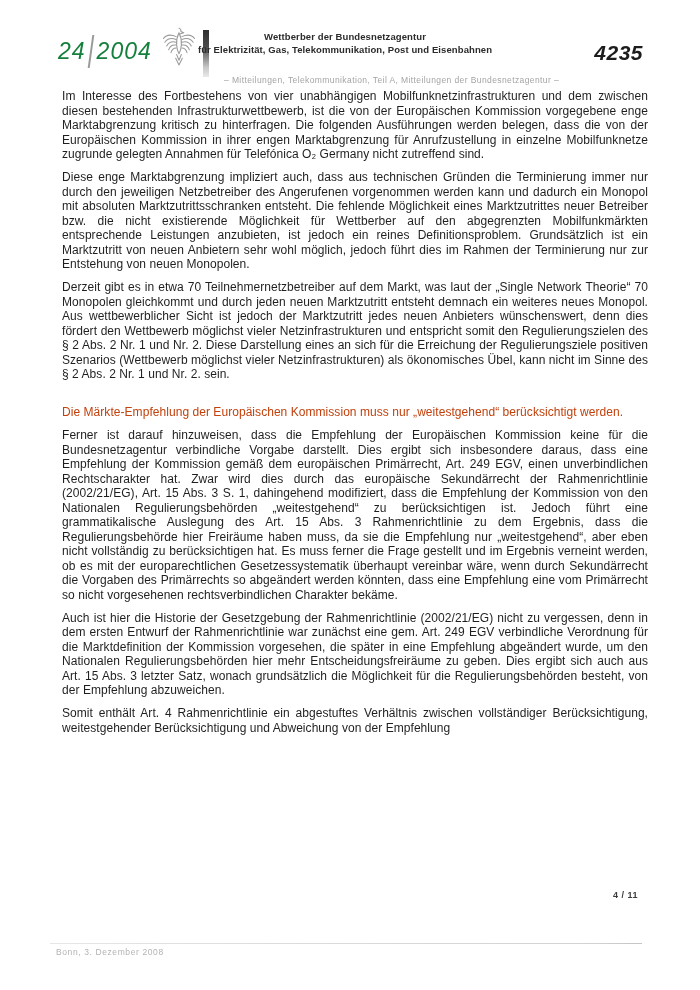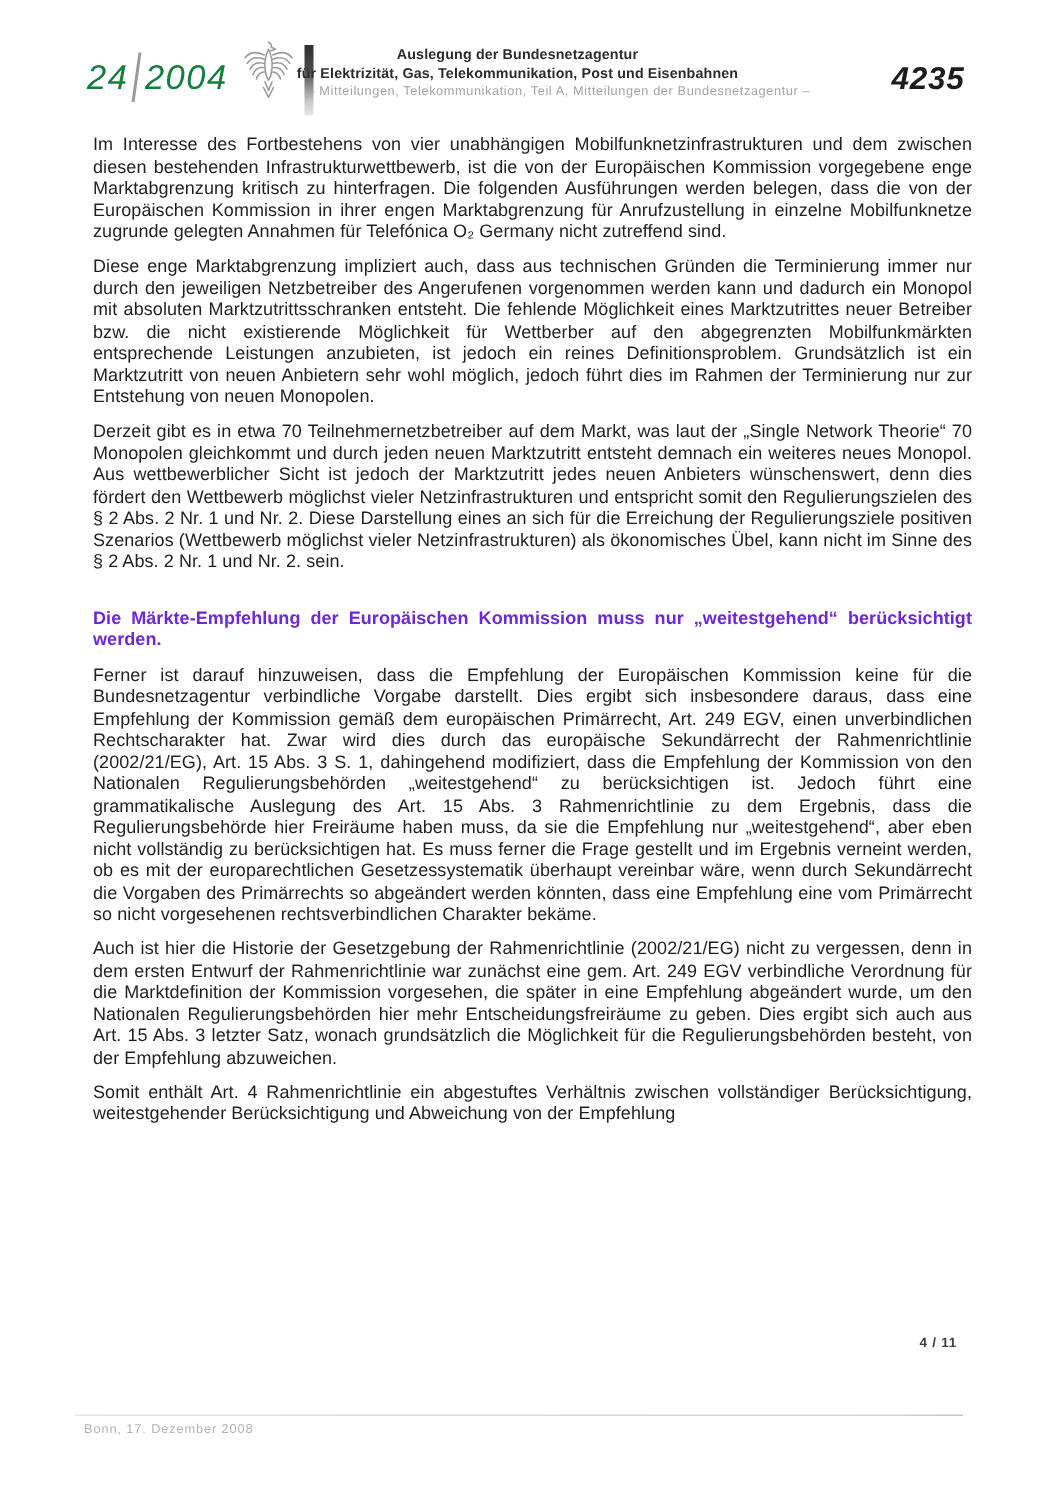--- a/index.html
+++ b/index.html
@@ -28,40 +28,40 @@
     position:absolute;left:203px;top:30px;width:6px;height:47px;
     background:linear-gradient(to bottom,#2f2f2f 0%,#4a4a4a 35%,#8f8f8f 60%,#c9c9c9 80%,#e9e9e9 100%);
   }
   .masthead{
     position:absolute;left:195px;top:31px;width:300px;
     text-align:center;color:#2b2b2b;
   }
   .masthead .t1{font-size:9.5px;font-weight:bold;letter-spacing:0.1px;}
   .masthead .t2{font-size:9.5px;font-weight:bold;margin-top:2px;letter-spacing:0.1px;}
   .masthead .sub{
-    font-size:8.5px;color:#a4a4a4;margin-top:0;
+    font-size:8.5px;color:#a4a4a4;margin-top:20px;
     letter-spacing:0.4px;white-space:nowrap;
-    position:relative;left:10px;
+    position:relative;left:29px;
   }
   .gazette-num{
     position:absolute;right:57px;top:41px;
     font-size:21px;font-weight:bold;font-style:italic;
     color:#1c1c1c;letter-spacing:0.5px;text-align:right;
   }
   
   .doc-body{
     position:absolute;left:62px;top:89px;width:586px;
     font-size:12px;line-height:14.5px;
     text-align:justify;color:#1f1f1f;
     letter-spacing:0.05px;
   }
   .doc-body p{margin:0 0 8.5px 0;}
   .doc-body h2{
-    font-size:12px;line-height:14.5px;font-weight:bold;
-    margin:23px 0 9px 0;text-align:justify;color:#6d28d9;
+    font-size:12px;line-height:14.5px;font-weight:normal;
+    margin:23px 0 9px 0;text-align:justify;color:#c2410c;
   }
   
   .page-indicator{
     position:absolute;right:62px;top:890px;
     font-size:9px;color:#3c3c3c;letter-spacing:0.5px;font-weight:bold;
   }
   .footer-divider{
     position:absolute;left:50px;top:943px;width:592px;height:1px;
     background:linear-gradient(to right,#e6e6e6,#dcdcdc 40%,#d2d2d2 92%,#c4c4c4);
   }
@@ -98,34 +98,34 @@
           <path d="M21 23 Q25 23 26.5 28"></path>
         <path d="M15.5 30 L18 36 L20.5 30"></path>
           <path d="M14.5 34 L18 41 L21.5 34"></path>
       </g>
     </svg>
   </div>
 
   <div class="logo-bar"></div>
 
   <div class="masthead">
-    <div class="t1">Auslegung der Bundesnetzagentur</div>
+    <div class="t1">Wettberber der Bundesnetzagentur</div>
     <div class="t2">für Elektrizität, Gas, Telekommunikation, Post und Eisenbahnen</div>
     <div class="sub">– Mitteilungen, Telekommunikation, Teil A, Mitteilungen der Bundesnetzagentur –</div>
   </div>
 
   <div class="gazette-num">4235</div>
 
   <main class="doc-body">
     <p>Im Interesse des Fortbestehens von vier unabhängigen Mobilfunknetzinfrastrukturen und dem zwischen diesen bestehenden Infrastrukturwettbewerb, ist die von der Europäischen Kommission vorgegebene enge Marktabgrenzung kritisch zu hinterfragen. Die folgenden Ausführungen werden belegen, dass die von der Europäischen Kommission in ihrer engen Marktabgrenzung für Anrufzustellung in einzelne Mobilfunknetze zugrunde gelegten Annahmen für Telefónica O₂ Germany nicht zutreffend sind.</p>
     <p>Diese enge Marktabgrenzung impliziert auch, dass aus technischen Gründen die Terminierung immer nur durch den jeweiligen Netzbetreiber des Angerufenen vorgenommen werden kann und dadurch ein Monopol mit absoluten Marktzutrittsschranken entsteht. Die fehlende Möglichkeit eines Marktzutrittes neuer Betreiber bzw. die nicht existierende Möglichkeit für Wettberber auf den abgegrenzten Mobilfunkmärkten entsprechende Leistungen anzubieten, ist jedoch ein reines Definitionsproblem. Grundsätzlich ist ein Marktzutritt von neuen Anbietern sehr wohl möglich, jedoch führt dies im Rahmen der Terminierung nur zur Entstehung von neuen Monopolen.</p>
     <p>Derzeit gibt es in etwa 70 Teilnehmernetzbetreiber auf dem Markt, was laut der „Single Network Theorie“ 70 Monopolen gleichkommt und durch jeden neuen Marktzutritt entsteht demnach ein weiteres neues Monopol. Aus wettbewerblicher Sicht ist jedoch der Marktzutritt jedes neuen Anbieters wünschenswert, denn dies fördert den Wettbewerb möglichst vieler Netzinfrastrukturen und entspricht somit den Regulierungszielen des § 2 Abs. 2 Nr. 1 und Nr. 2. Diese Darstellung eines an sich für die Erreichung der Regulierungsziele positiven Szenarios (Wettbewerb möglichst vieler Netzinfrastrukturen) als ökonomisches Übel, kann nicht im Sinne des § 2 Abs. 2 Nr. 1 und Nr. 2. sein.</p>
     <h2>Die Märkte-Empfehlung der Europäischen Kommission muss nur „weitestgehend“ berücksichtigt werden.</h2>
     <p>Ferner ist darauf hinzuweisen, dass die Empfehlung der Europäischen Kommission keine für die Bundesnetzagentur verbindliche Vorgabe darstellt. Dies ergibt sich insbesondere daraus, dass eine Empfehlung der Kommission gemäß dem europäischen Primärrecht, Art. 249 EGV, einen unverbindlichen Rechtscharakter hat. Zwar wird dies durch das europäische Sekundärrecht der Rahmenrichtlinie (2002/21/EG), Art. 15 Abs. 3 S. 1, dahingehend modifiziert, dass die Empfehlung der Kommission von den Nationalen Regulierungsbehörden „weitestgehend“ zu berücksichtigen ist. Jedoch führt eine grammatikalische Auslegung des Art. 15 Abs. 3 Rahmenrichtlinie zu dem Ergebnis, dass die Regulierungsbehörde hier Freiräume haben muss, da sie die Empfehlung nur „weitestgehend“, aber eben nicht vollständig zu berücksichtigen hat. Es muss ferner die Frage gestellt und im Ergebnis verneint werden, ob es mit der europarechtlichen Gesetzessystematik überhaupt vereinbar wäre, wenn durch Sekundärrecht die Vorgaben des Primärrechts so abgeändert werden könnten, dass eine Empfehlung eine vom Primärrecht so nicht vorgesehenen rechtsverbindlichen Charakter bekäme.</p>
     <p>Auch ist hier die Historie der Gesetzgebung der Rahmenrichtlinie (2002/21/EG) nicht zu vergessen, denn in dem ersten Entwurf der Rahmenrichtlinie war zunächst eine gem. Art. 249 EGV verbindliche Verordnung für die Marktdefinition der Kommission vorgesehen, die später in eine Empfehlung abgeändert wurde, um den Nationalen Regulierungsbehörden hier mehr Entscheidungsfreiräume zu geben. Dies ergibt sich auch aus Art. 15 Abs. 3 letzter Satz, wonach grundsätzlich die Möglichkeit für die Regulierungsbehörden besteht, von der Empfehlung abzuweichen.</p>
     <p>Somit enthält Art. 4 Rahmenrichtlinie ein abgestuftes Verhältnis zwischen vollständiger Berücksichtigung, weitestgehender Berücksichtigung und Abweichung von der Empfehlung</p>
   </main>
 
   <div class="page-indicator">4 / 11</div>
   <div class="footer-divider"></div>
-  <div class="footer-date">Bonn, 17. Dezember 2008</div>
+  <div class="footer-date">Bonn, 3. Dezember 2008</div>
 
 </div>
 
 </body></html>

